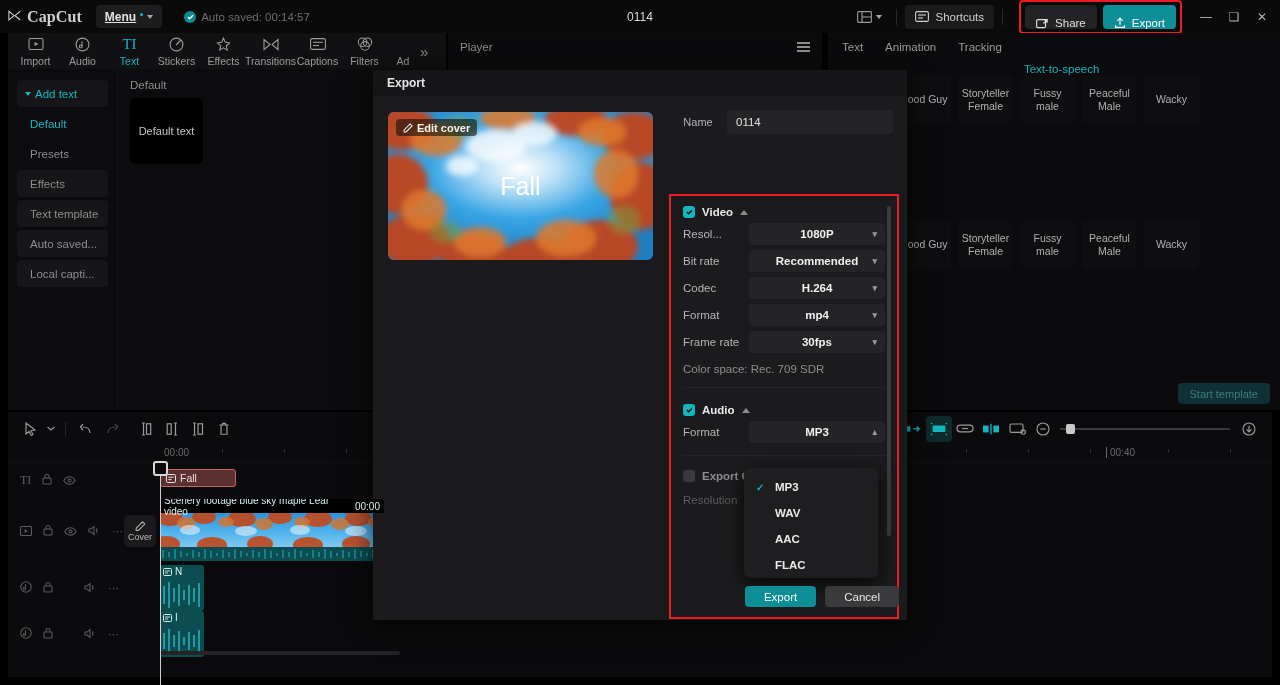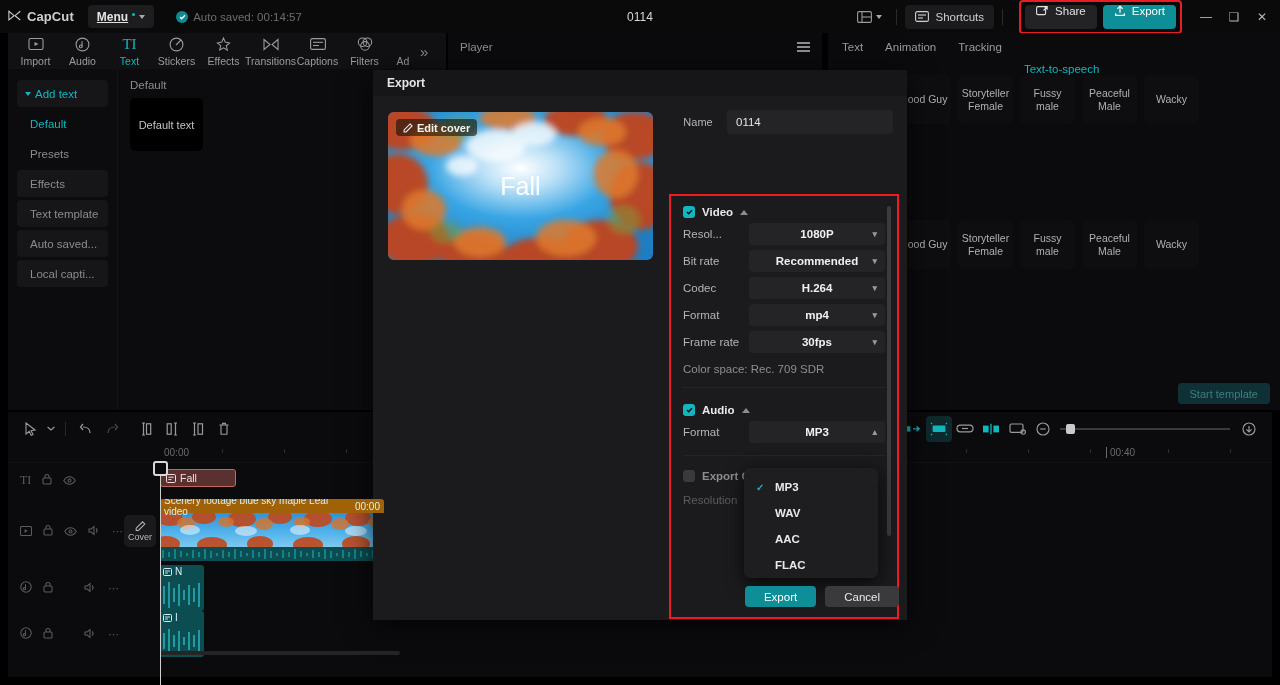--- a/index.html
+++ b/index.html
@@ -12,21 +12,21 @@
   }
   .app { position: relative; width: 1280px; height: 685px; background: #000; }
 
   
   .titlebar {
     position: absolute; top: 0; left: 0; width: 1280px; height: 33px;
     background: #0a0a0a; display: flex; align-items: center;
   }
   .logo-wrap { display: flex; align-items: center; gap: 5px; margin-left: 8px; }
   .logo-mark { width: 14px; height: 13px; display: block; }
-  .logo-text { font-size: 13px; font-weight: 600; color: #cfcfcf; letter-spacing: .1px;}
+  .logo-text { font-size: 16px; font-weight: 600; color: #cfcfcf; letter-spacing: .1px; font-family: Liberation Serif, serif;}
   .menu-btn {
     margin-left: 14px; height: 23px; padding: 0 9px; border-radius: 4px;
     background: #1d1d1f; display: flex; align-items: center; gap: 4px;
     font-size: 12px; font-weight: 700; color: #e2e2e2; cursor: pointer; text-decoration: underline;
   }
   .menu-dot { width:3px;height:3px;border-radius:50%;background:#0fb8c4;display:inline-block;margin-bottom:5px;}
   .caret-d { width:0;height:0;border-left:3.5px solid transparent;border-right:3.5px solid transparent;border-top:4px solid #a9a9a9;}
   .autosave { display:flex; align-items:center; gap:5px; margin-left:22px; font-size:11.5px; color:#6d6d6d; }
   .chk-circle { width:12px;height:12px;border-radius:50%;background:#0e8b92;display:flex;align-items:center;justify-content:center;}
   .chk-circle svg { display:block; }
@@ -39,21 +39,21 @@
   .divider-v { width:1px;height:16px;background:#2a2a2a;margin:0 8px; }
   .shortcuts-btn {
     display:flex;align-items:center;gap:6px;height:24px;padding:0 10px;border-radius:4px;
     background:#1b1b1d;font-size:11.5px;color:#cfcfcf;cursor:pointer;
   }
   .share-export {
     display:flex;align-items:center;gap:6px;padding:3px 4px;
     border:2px solid #ec1c24; border-radius:4px; margin-left:8px;
   }
   .share-btn, .export-btn {
-    display:flex;align-items:flex-start;gap:6px;height:24px;padding:0 11px;border-radius:4px;
+    display:flex;align-items:flex-end;gap:6px;height:24px;padding:0 11px;border-radius:4px;
     font-size:11.5px;cursor:pointer; white-space:nowrap;
   }
   .share-btn { background:#232325; color:#e0e0e0; }
   .export-btn { background:#0e8e96; color:#ffffff; font-weight:500;}
   .wincontrols { display:flex;align-items:center;margin-left:10px;margin-right:4px; }
   .wc { width:28px;height:28px;display:flex;align-items:center;justify-content:center;color:#b5b5b5;cursor:pointer;font-size:12px;}
 
   
   .toolrail {
     position:absolute; top:33px; left:8px; width:438px; height:36px;
@@ -77,21 +77,21 @@
     height:27px; margin:3px 9px; border-radius:4px; display:flex; align-items:center;
     padding-left:13px; font-size:11.5px; color:#8b8b8b; cursor:pointer;
   }
   .cat.group { background:#161618; color:#12b6bf; padding-left:8px; gap:4px;}
   .cat.group .tri { width:0;height:0;border-left:3.5px solid transparent;border-right:3.5px solid transparent;border-top:4px solid #12b6bf; }
   .cat.sel { color:#12b6bf; background:transparent; }
   .cat.pill { background:#161618; }
   .content-col { flex:1; border-left:1px solid #141416; padding:10px 0 0 12px; }
   .content-head { font-size:11.5px; color:#8d8d8d; margin-bottom:7px; }
   .default-card {
-    width:73px;height:53px;border-radius:5px;background:#000;
+    width:73px;height:66px;border-radius:5px;background:#000;
     display:flex;align-items:center;justify-content:center;
     font-size:11px;color:#c4c4c4;cursor:pointer;
   }
 
   
   .playerpanel {
     position:absolute; top:33px; left:448px; width:374px; height:377px;
     background:#0b0b0d;
   }
   .player-head {
@@ -165,21 +165,21 @@
   .clip-text {
     position:absolute; left:152px; top:6px; width:76px;height:18px;border-radius:3px;
     background:#5a3030; border:1.5px solid #c06a5f; display:flex;align-items:center;gap:4px;
     padding-left:5px; font-size:10.5px; color:#f0dede; cursor:pointer;
   }
   .clip-video {
     position:absolute; left:152px; top:2px; width:224px; height:62px; border-radius:3px;
     overflow:hidden; cursor:pointer; background:#123;
   }
   .cv-label {
-    position:absolute;top:0;left:0;right:0;height:14px;background:#a16207;
+    position:absolute;top:0;left:0;right:0;height:14px;background:#000000;
     font-size:10px;color:#d8f0f0;display:flex;align-items:center;justify-content:space-between;
     padding:0 4px; z-index:2;
   }
   .cv-img { position:absolute; top:14px; left:0; width:224px; height:34px; }
   .cv-wave { position:absolute; bottom:0; left:0; width:224px; height:14px; background:#0c4d52; }
   .clip-audio {
     position:absolute; left:152px; width:44px; height:46px; border-radius:3px;
     background:#0c4d52; overflow:hidden; cursor:pointer;
   }
   .ca-label { height:13px; display:flex; align-items:center; gap:3px; padding-left:3px; font-size:10px; color:#d9efef; }

